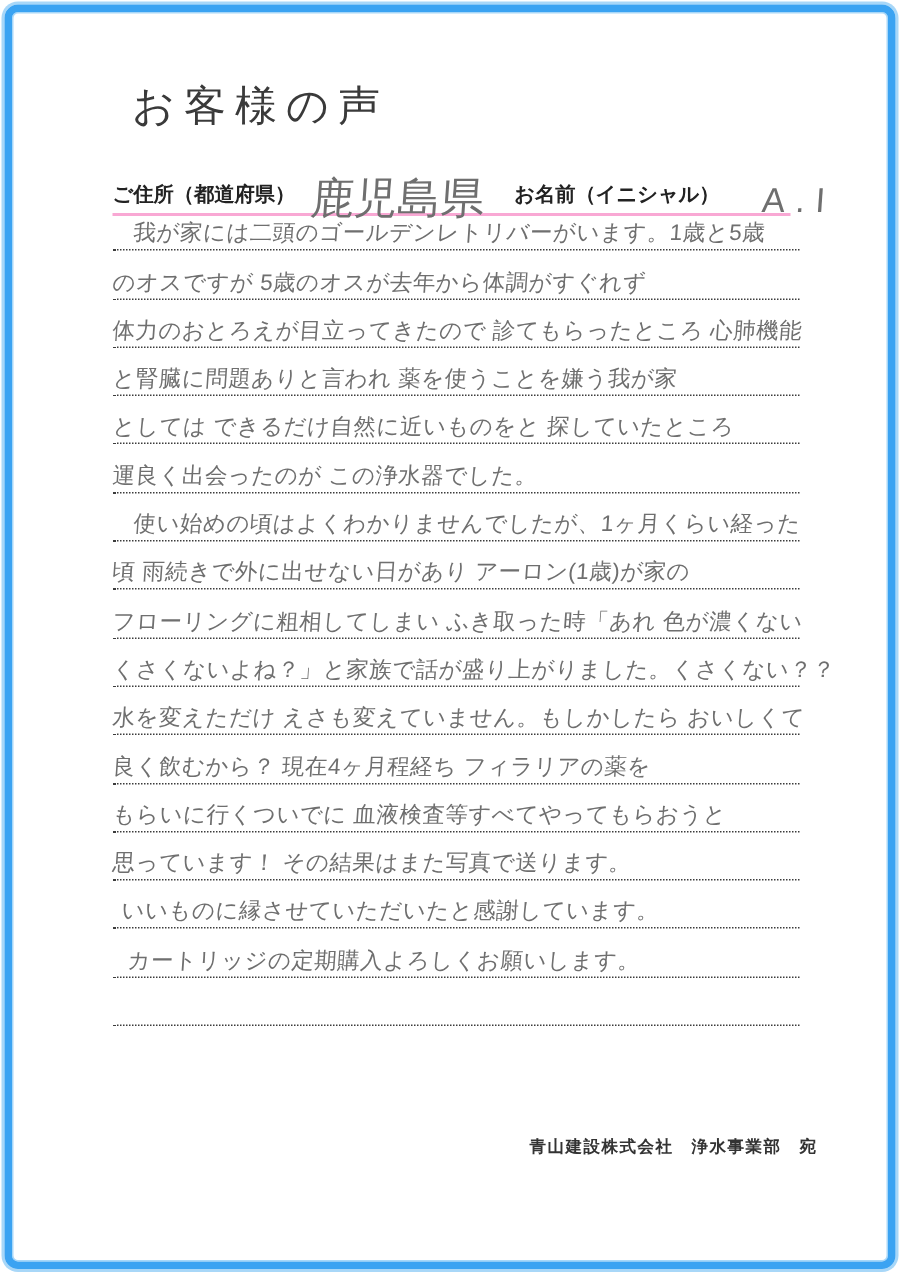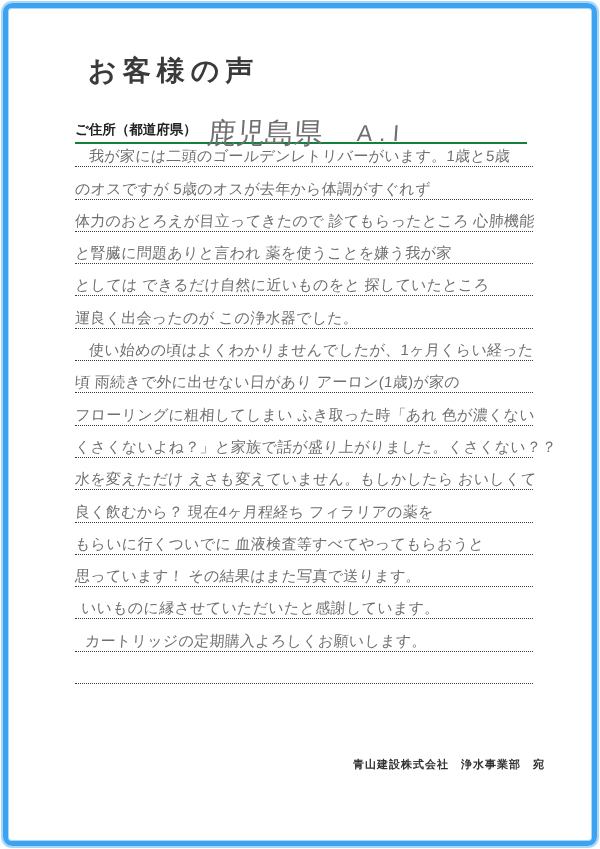--- a/index.html
+++ b/index.html
@@ -23,30 +23,30 @@
     inset:3px;
     border:5px solid var(--frame_blue);
     border-radius:9px;
     box-shadow:0 0 0 2px var(--frame_blue_light), inset 0 0 0 1px var(--frame_blue_light);
     pointer-events:none;
   }
   .page-title{
     position:absolute;
     left:88px;top:52px;
     font-size:28px;
-    font-weight:bold;
+    font-weight:normal;
     color:#3a3a3a;
     letter-spacing:6px;
     white-space:nowrap;
   }
   .form-row{
     position:absolute;
     left:75px;top:110px;
     width:452px;height:34px;
-    border-bottom:2px solid #15803d;
+    border-bottom:2px solid #f9a8d4;
     display:flex;
     align-items:flex-end;
   }
   .form-label{
     font-size:13.5px;
     font-weight:bold;
     color:#222222;
     padding-bottom:3px;
     white-space:nowrap;
   }
@@ -110,20 +110,21 @@
 </head>
 <body>
 
 <div class="frame"></div>
 
 <h1 class="page-title">お客様の声</h1>
 
 <div class="form-row">
   <span class="form-label">ご住所（都道府県）</span>
   <span class="hand hand-address">鹿児島県</span>
+  <span class="form-label second">お名前（イニシャル）</span>
   <span class="hand hand-name">A.I</span>
 </div>
 
 <div class="lines">
   <div class="review-line">
       <span>我が家には二頭のゴールデンレトリバーがいます。1歳と5歳</span>
     </div>
   <div class="review-line">
       <span>のオスですが 5歳のオスが去年から体調がすぐれず</span>
     </div>

